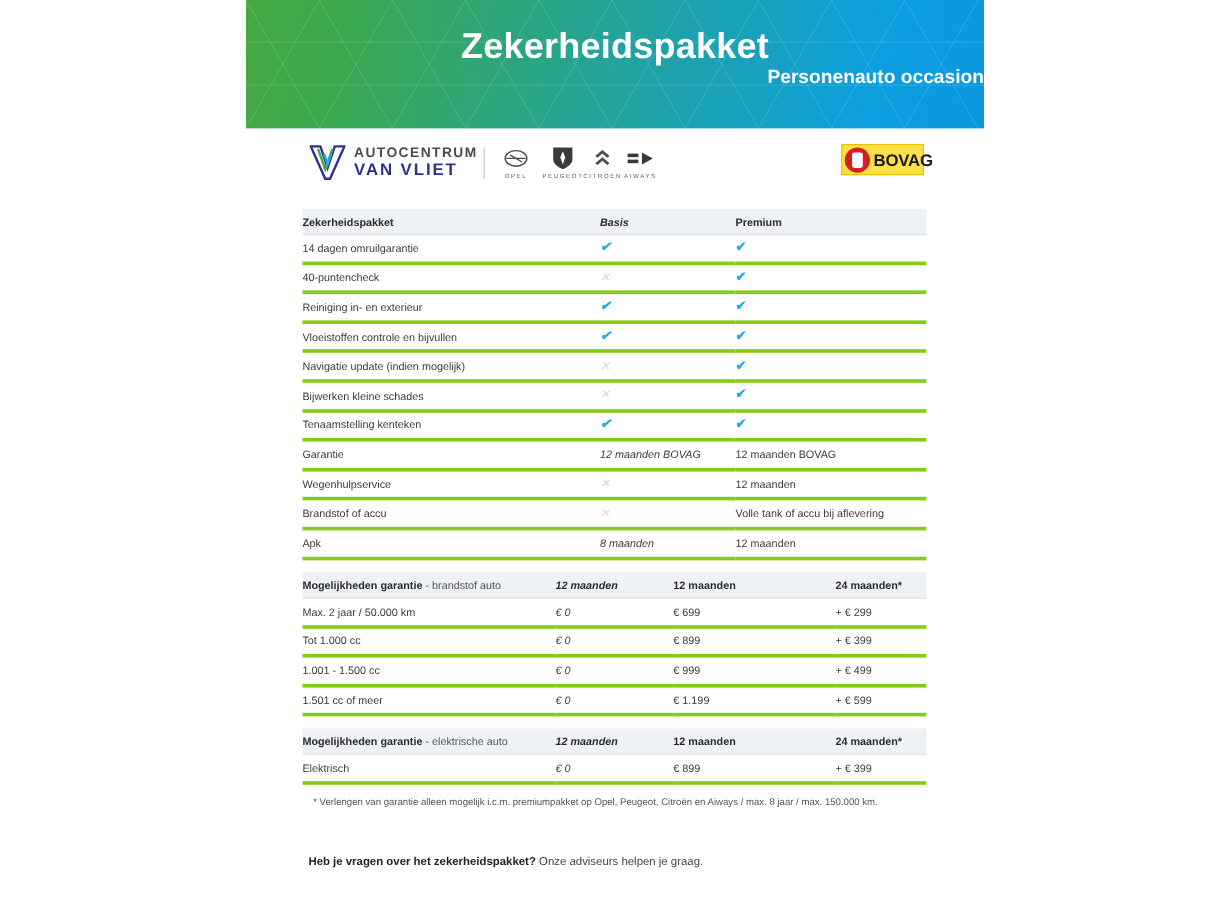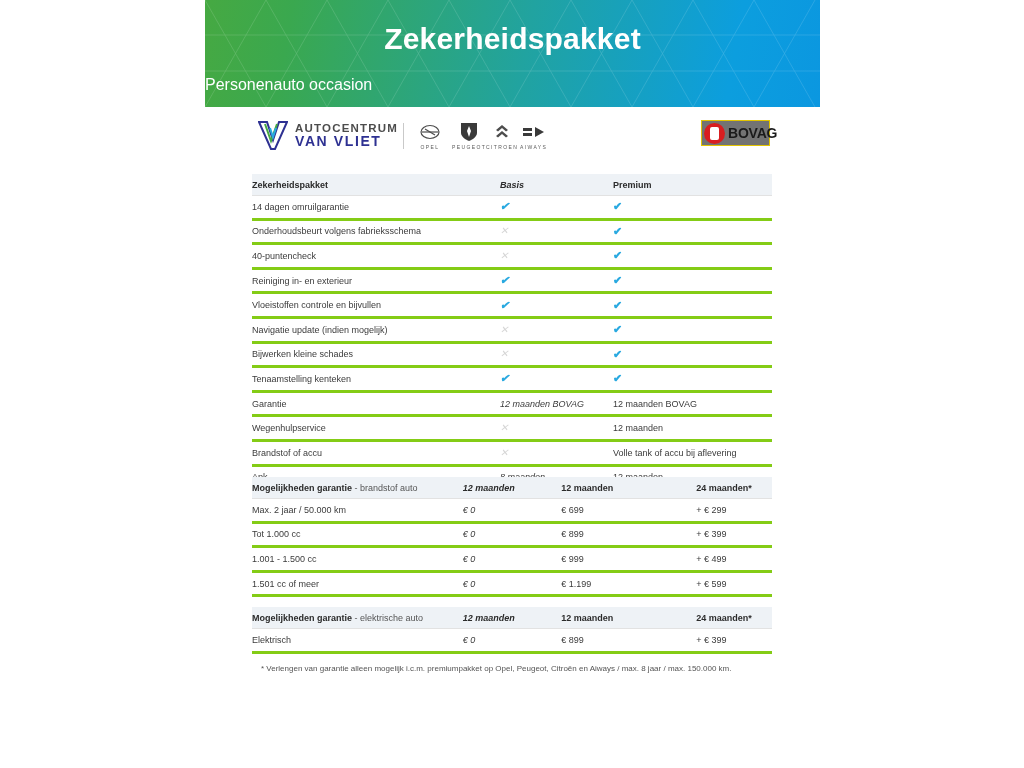--- a/index.html
+++ b/index.html
@@ -40,25 +40,25 @@
     top: 22px;
     text-align: center;
     color: #ffffff;
     font-size: 30px;
     font-weight: bold;
     letter-spacing: 0.2px;
   }
   .banner-sub {
     position: absolute;
     width: 100%;
-    top: 76px;
-    text-align: left;
+    top: 56px;
+    text-align: right;
     color: #ffffff;
     font-size: 16px;
-    font-weight: normal;
+    font-weight: bold;
   }
   
   .brandrow {
     position: absolute;
     left: 252px;
     top: 120px;
     width: 520px;
     height: 40px;
   }
   .vanvliet {
@@ -118,21 +118,21 @@
   .m-peugeot { left: 200px; }
   .m-citroen { left: 234px; }
   .m-aiways { left: 268px; }
 
   .bovag {
     position: absolute;
     left: 449px;
     top: 0px;
     width: 69px;
     height: 26px;
-    background: #737373;
+    background: #fde047;
     border: 1px solid #e3c400;
     display: flex;
     align-items: center;
     padding-left: 2px;
     box-sizing: border-box;
   }
   .bovag .mark {
     width: 21px;
     height: 21px;
     border-radius: 50%;
@@ -320,25 +320,20 @@
         <td class="c-b">Premium</td>
       </tr>
     </thead>
     <tbody id="main-body">
         <tr>
           <td class="c-label">14 dagen omruilgarantie</td>
           <td class="c-a"><span class="chk">✔</span></td>
           <td class="c-b"><span class="chk">✔</span></td>
         </tr>
         <tr>
-          <td class="c-label">Onderhoudsbeurt volgens fabrieksschema</td>
-          <td class="c-a"><span class="xmark">✕</span></td>
-          <td class="c-b"><span class="chk">✔</span></td>
-        </tr>
-        <tr>
           <td class="c-label">40-puntencheck</td>
           <td class="c-a"><span class="xmark">✕</span></td>
           <td class="c-b"><span class="chk">✔</span></td>
         </tr>
         <tr>
           <td class="c-label">Reiniging in- en exterieur</td>
           <td class="c-a"><span class="chk">✔</span></td>
           <td class="c-b"><span class="chk">✔</span></td>
         </tr>
         <tr>
@@ -435,14 +430,17 @@
           <td class="c-label">Elektrisch</td>
           <td class="c-a">€ 0</td>
           <td class="c-b">€ 899</td>
           <td class="c-c">+ € 399</td>
         </tr>
       </tbody>
   </table>
 
   <div class="footnote">* Verlengen van garantie alleen mogelijk i.c.m. premiumpakket op Opel, Peugeot, Citroën en Aiways / max. 8 jaar / max. 150.000 km.</div>
 
+  <div class="question">
+    <b>Heb je vragen over het zekerheidspakket?</b><span> Onze adviseurs helpen je graag.</span>
+  </div>
 
 </div>
 
 </body></html>

